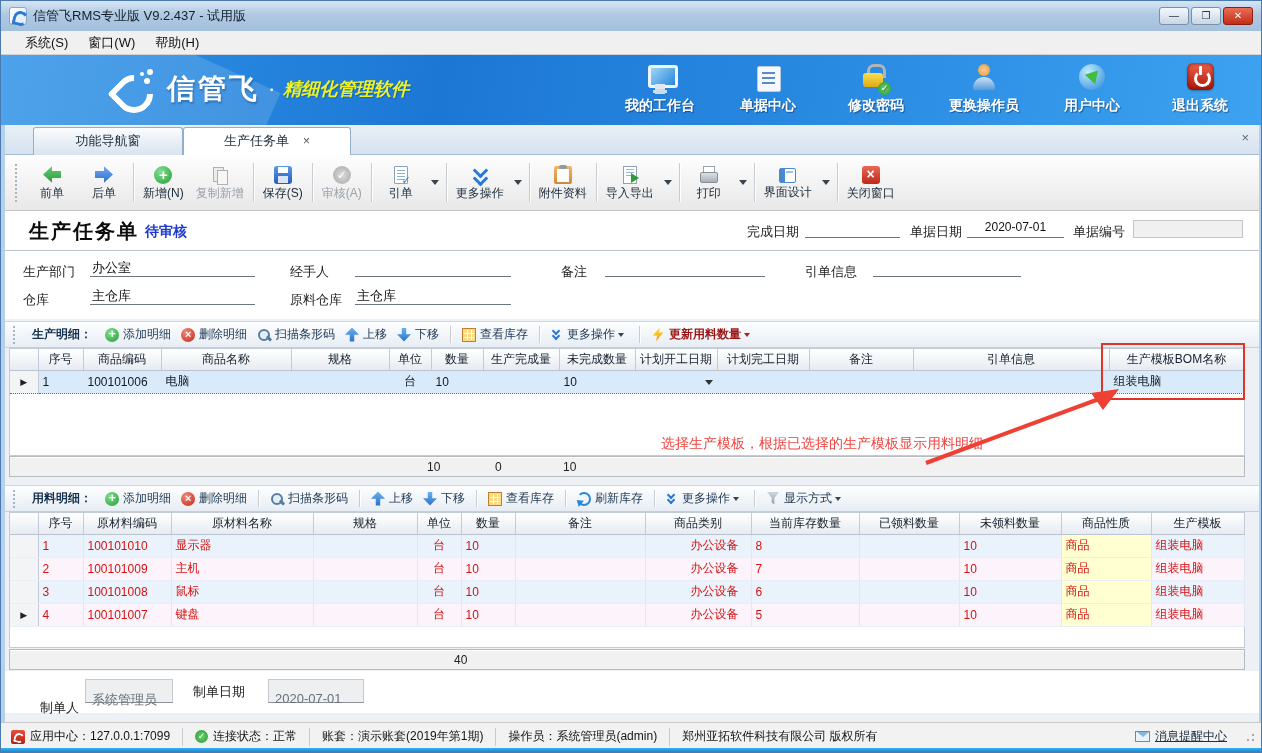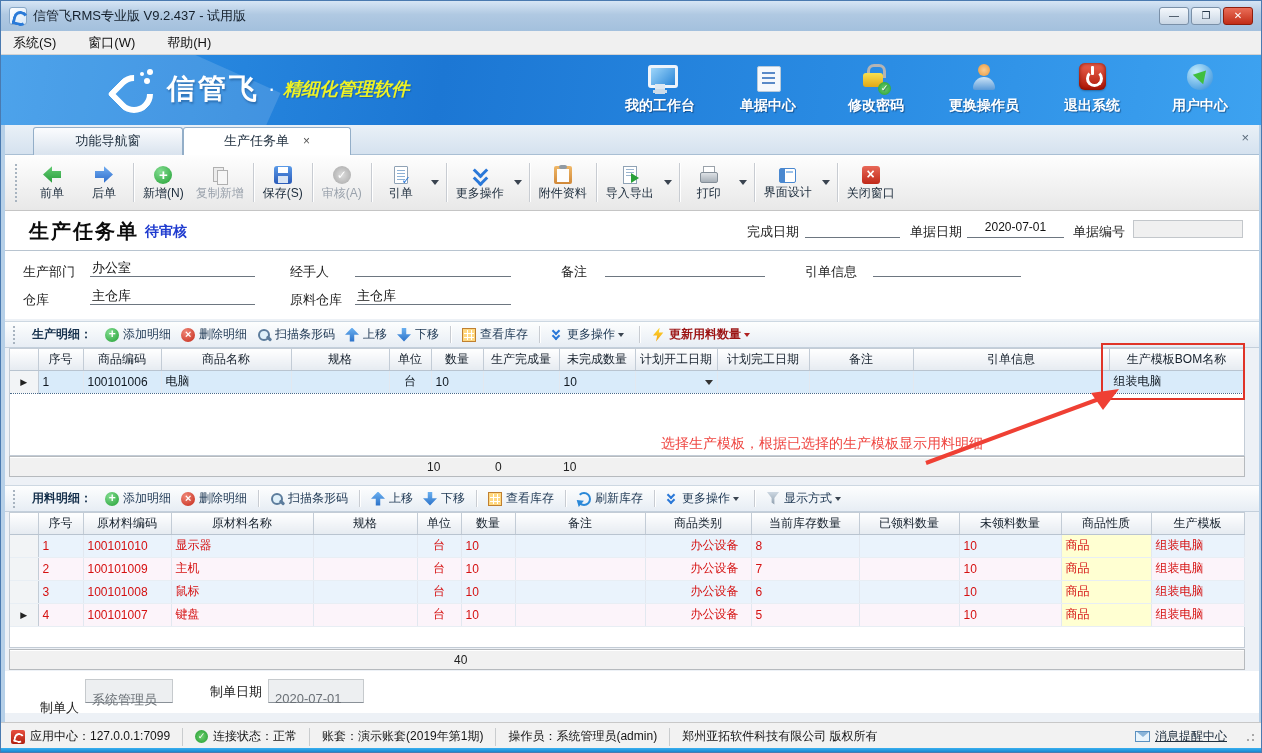--- a/index.html
+++ b/index.html
@@ -10,21 +10,21 @@
 .titlebar { position:absolute; left:0; top:0; width:100%; height:30px;
   background:linear-gradient(#d6e5f5,#b0c9e2 45%,#a3c0dd); display:flex; align-items:center; padding:0 8px; }
 .tlogo { width:18px; height:18px; background:linear-gradient(135deg,#ffffff,#d8e8f8); border:1px solid #88a8c8; border-radius:3px; position:relative; margin-right:6px; }
 .tlogo::after { content:""; position:absolute; left:3px; top:3px; width:9px; height:9px; border:3px solid #2a7ad8; border-radius:50% 50% 50% 0; border-right-color:transparent; transform:rotate(15deg); }
 .ttitle { font-size:13px; color:#15202c; }
 .wbtns { margin-left:auto; display:flex; gap:2px; }
 .wbtn { width:30px; height:18px; border:1px solid #7a90a8; border-radius:3px; background:linear-gradient(#f4f8fc,#c9d6e4); font-size:10px; line-height:16px; text-align:center; color:#243546; }
 .wbtn.close { background:linear-gradient(#ea6e58,#c22d17); border-color:#8e1e0c; color:#fff; font-weight:bold; }
 
 
-.menubar { position:absolute; left:0; top:30px; width:100%; height:24px; background:#f0f0f0; border-bottom:1px solid #d2d2d2; display:flex; align-items:center; padding:0 2px; gap:12px; }
+.menubar { position:absolute; left:0; top:30px; width:100%; height:24px; background:#f0f0f0; border-bottom:1px solid #d2d2d2; display:flex; align-items:center; padding:0 14px; gap:0; }
 .menu-item { font-size:13px; color:#111; padding:2px 10px; }
 
 
 .banner { position:absolute; left:0; top:54px; width:100%; height:70px;
   background:linear-gradient(100deg,#3094e8 0%,#1c77d4 35%,#2b8de4 70%,#3da2f0 100%); overflow:hidden; }
 .banner::before { content:""; position:absolute; left:-40px; top:-30px; width:300px; height:160px; background:rgba(255,255,255,0.14); transform:rotate(24deg); }
 .blogo-row { position:absolute; left:108px; top:12px; display:flex; align-items:center; }
 .blogo { width:46px; height:44px; position:relative; margin-right:12px; }
 .blogo::before { content:""; position:absolute; left:6px; top:8px; width:26px; height:26px; border:6px solid #fff; border-radius:50% 50% 50% 4px; border-top-color:transparent; transform:rotate(45deg); }
 .blogo::after { content:""; position:absolute; right:2px; top:2px; width:6px; height:6px; background:#fff; border-radius:50%; box-shadow:-8px 2px 0 -1px #fff, -3px 9px 0 0 #fff; }
@@ -232,28 +232,28 @@
         <div class="bic lock">
             <i class="sub-check">✓</i>
           </div>
         <span>修改密码</span>
       </div>
       <div class="bnav-item">
         <div class="bic user"></div>
         <span>更换操作员</span>
       </div>
       <div class="bnav-item">
+        <div class="bic globe"></div>
+        <span>用户中心</span>
+      </div>
+      <div class="bnav-item">
         <div class="bic power">
             <i class="pbar"></i>
           </div>
         <span>退出系统</span>
-      </div>
-      <div class="bnav-item">
-        <div class="bic globe"></div>
-        <span>用户中心</span>
       </div>
     </div>
   </div>
 
   <div class="content-bg"></div>
 
   <div class="tabstrip">
     <div class="tab inactive"><span>功能导航窗</span></div>
     <div class="tab active"><span>生产任务单</span><span class="tab-close">×</span></div>
     <span class="area-close">×</span>
@@ -638,21 +638,21 @@
     </table>
   </div>
 
   <div class="sumbar" style="top:648px">
     <span style="left:444px">40</span>
   </div>
 
   <div class="footerflds">
     <span class="f-lab" style="left:35px;top:28px">制单人</span>
     <span class="ro-input" style="left:80px;top:8px;width:88px">系统管理员</span>
-    <span class="f-lab" style="left:205px;top:12px">制单日期</span>
+    <span class="f-lab" style="left:188px;top:12px">制单日期</span>
     <span class="ro-input" style="left:263px;top:8px;width:96px">2020-07-01</span>
   </div>
 
   <div class="statusbar">
     <span class="sb-item">
         <i class="sb-ic appred"></i>
         <span>应用中心：127.0.0.1:7099</span>
       </span>
     <span class="sb-item">
         <i class="sb-ic chkgreen"></i>

